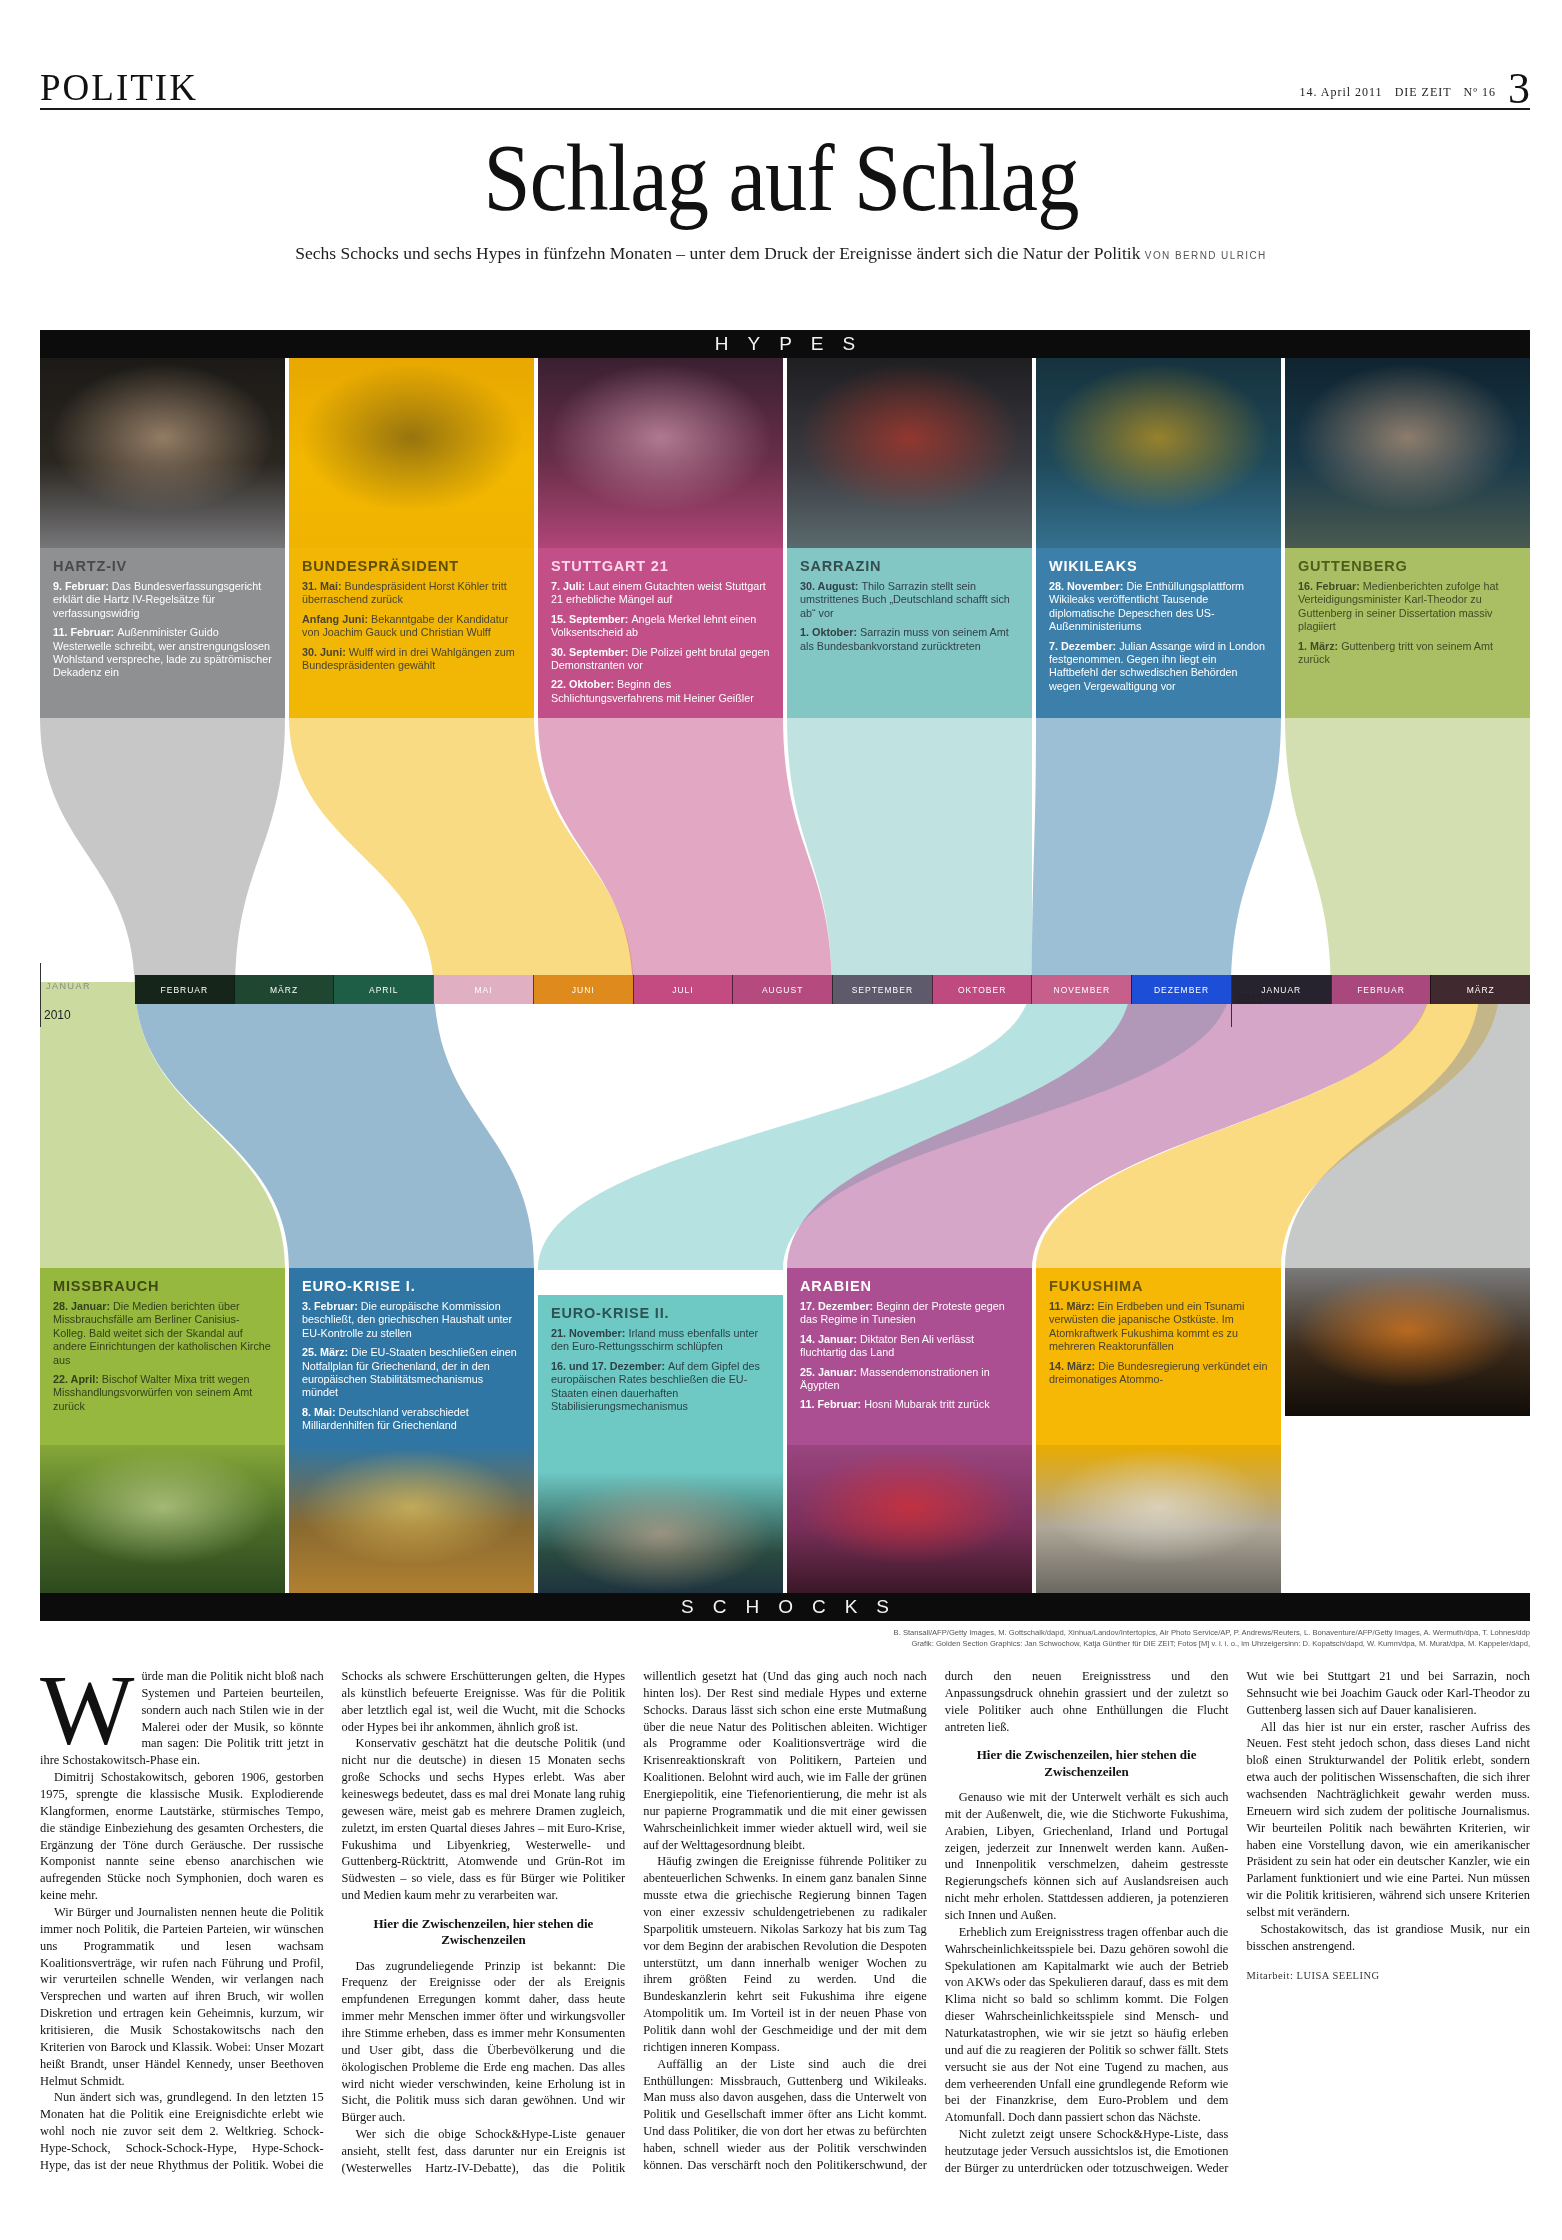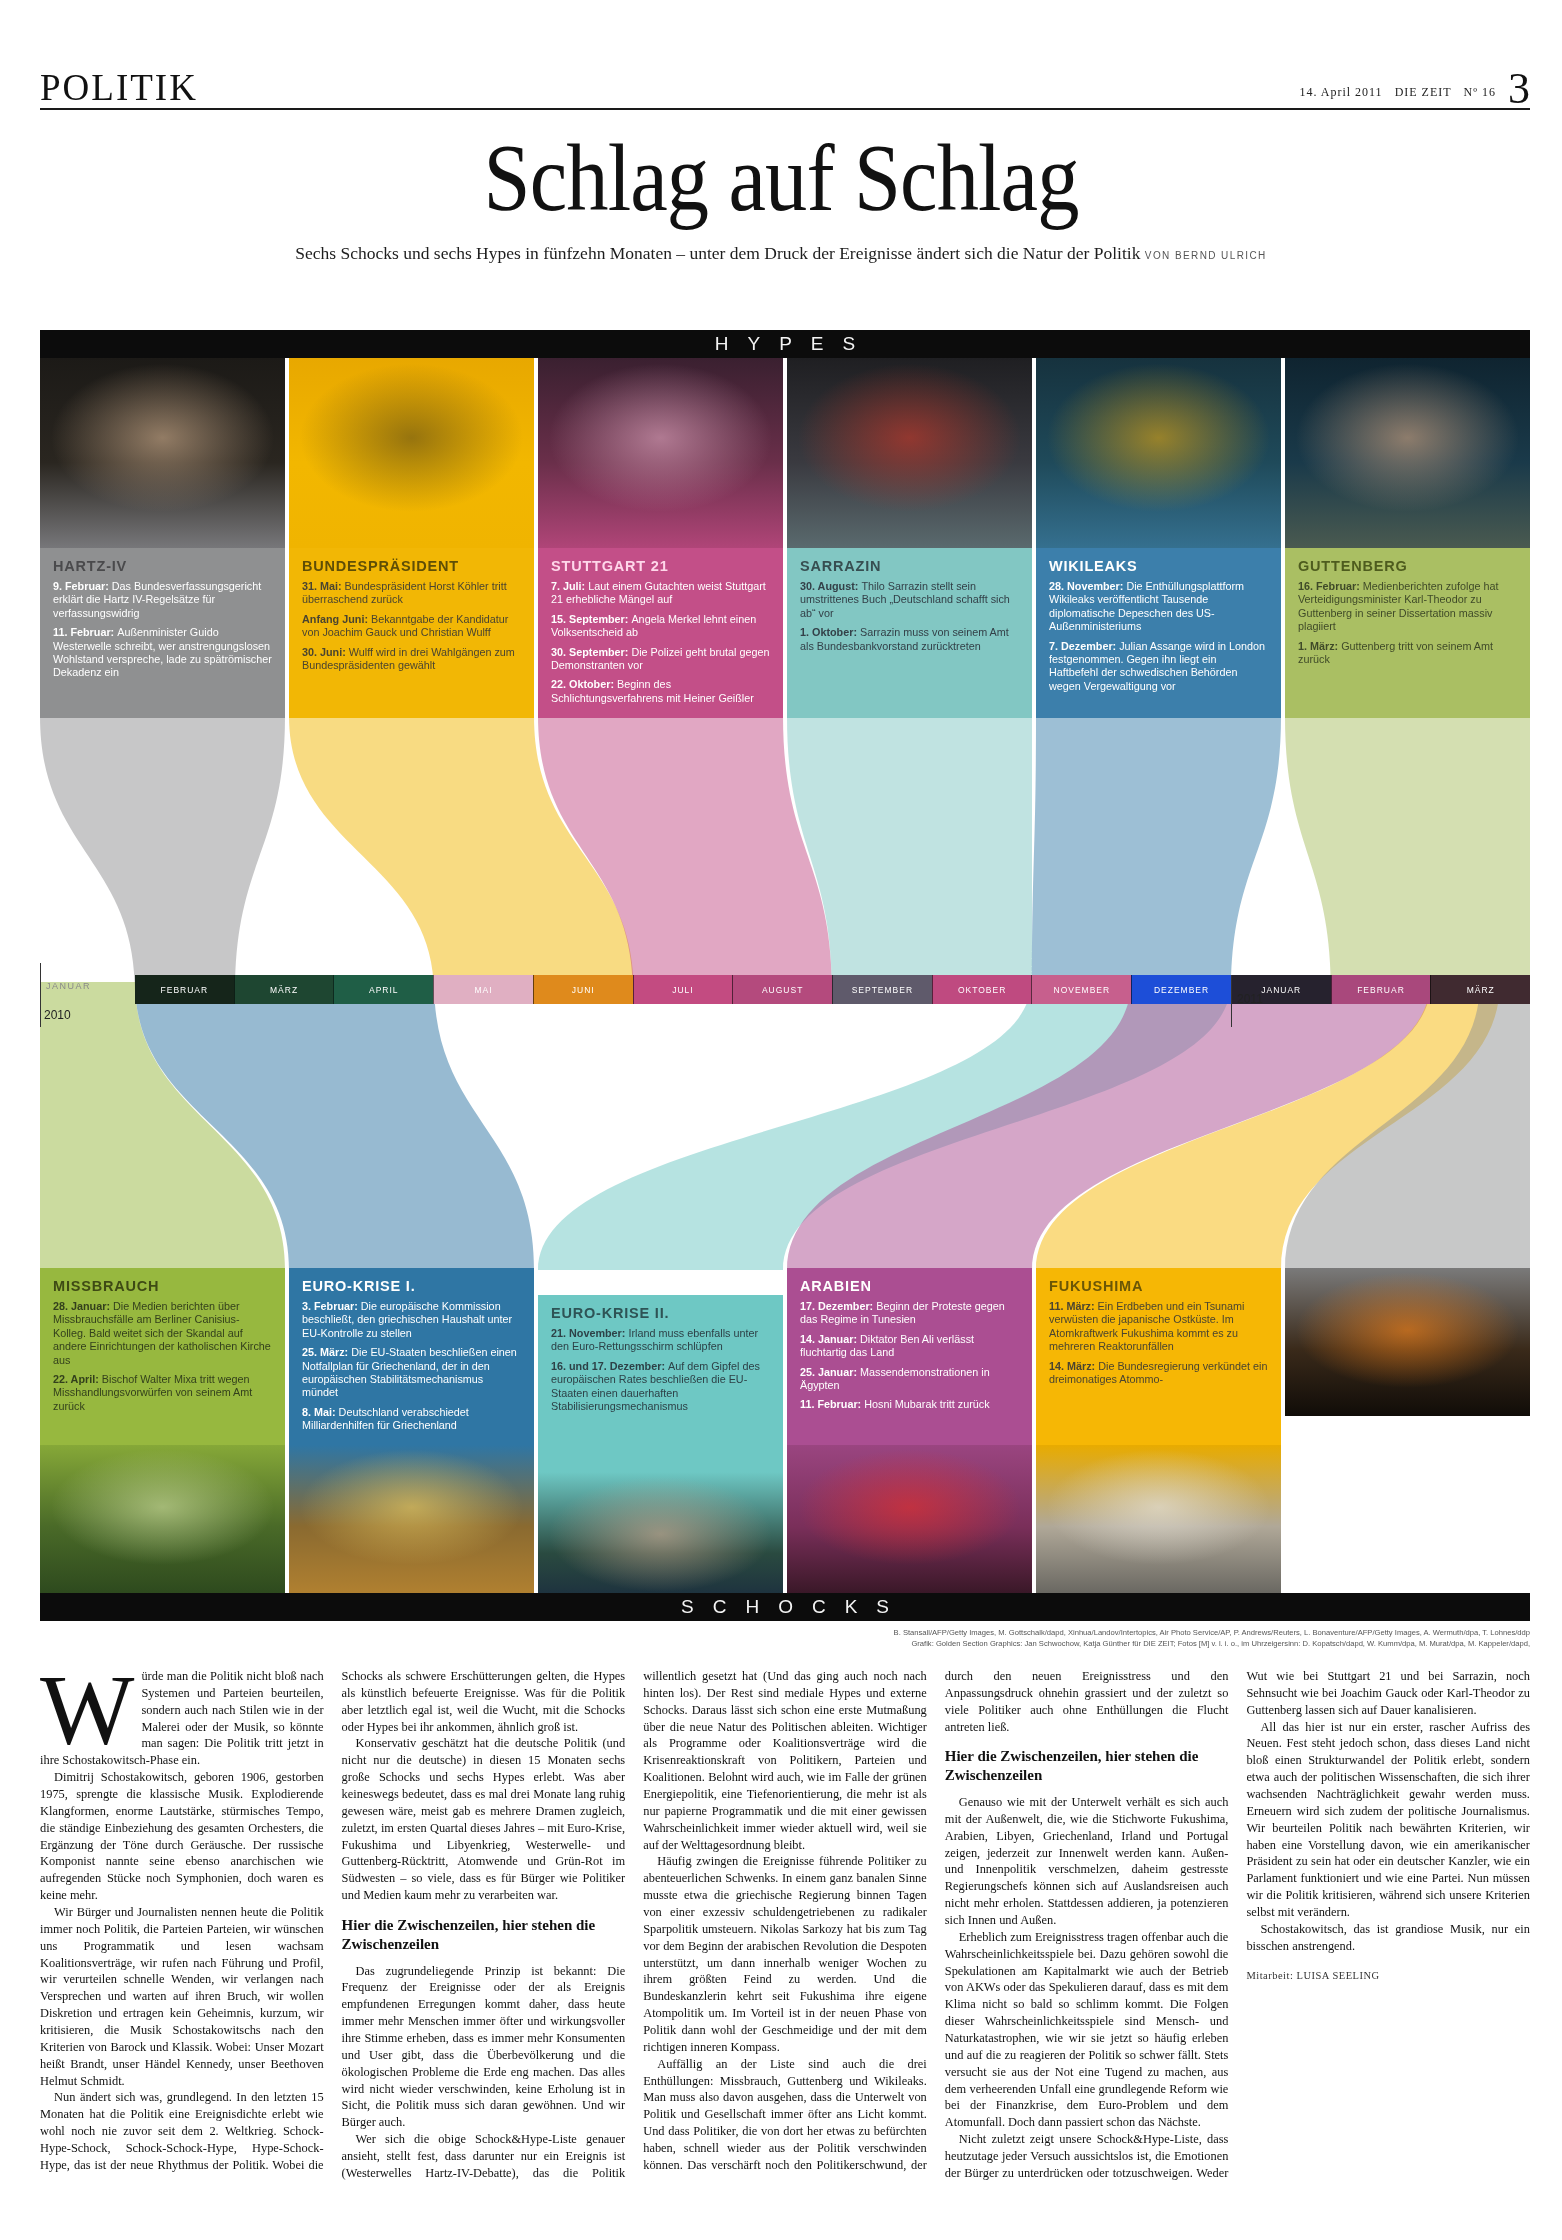--- a/index.html
+++ b/index.html
@@ -61,21 +61,21 @@
   
   .credits{position:absolute;left:40px;right:32px;top:1627px;text-align:right;
            font-family:"Liberation Sans",sans-serif;font-size:7.6px;color:#555;line-height:1.45;}
 
   
   .article{position:absolute;left:40px;right:32px;top:1668px;height:522px;
            column-count:5;column-gap:18px;column-fill:auto;overflow:hidden;
            font-size:12.4px;line-height:1.36;text-align:justify;hyphens:auto;}
   .article p{margin:0;}
   .article p.ind{text-indent:14px;}
-  .article h2{font-size:15px;line-height:1.25;margin:12px 0 9px 0;text-align:left;}
+  .article h2{font-size:13px;line-height:1.25;margin:12px 0 9px 0;text-align:center;}
   .dropcap{float:left;font-size:100px;line-height:.72;padding:6px 7px 0 0;}
   .article .credit{margin-top:14px;font-size:10.5px;letter-spacing:.5px;color:#333;text-align:left;}
 </style>
 </head>
 <body>
 
 <div class="page">
 
   <header class="masthead">
     <div class="section-name">POLITIK</div>

